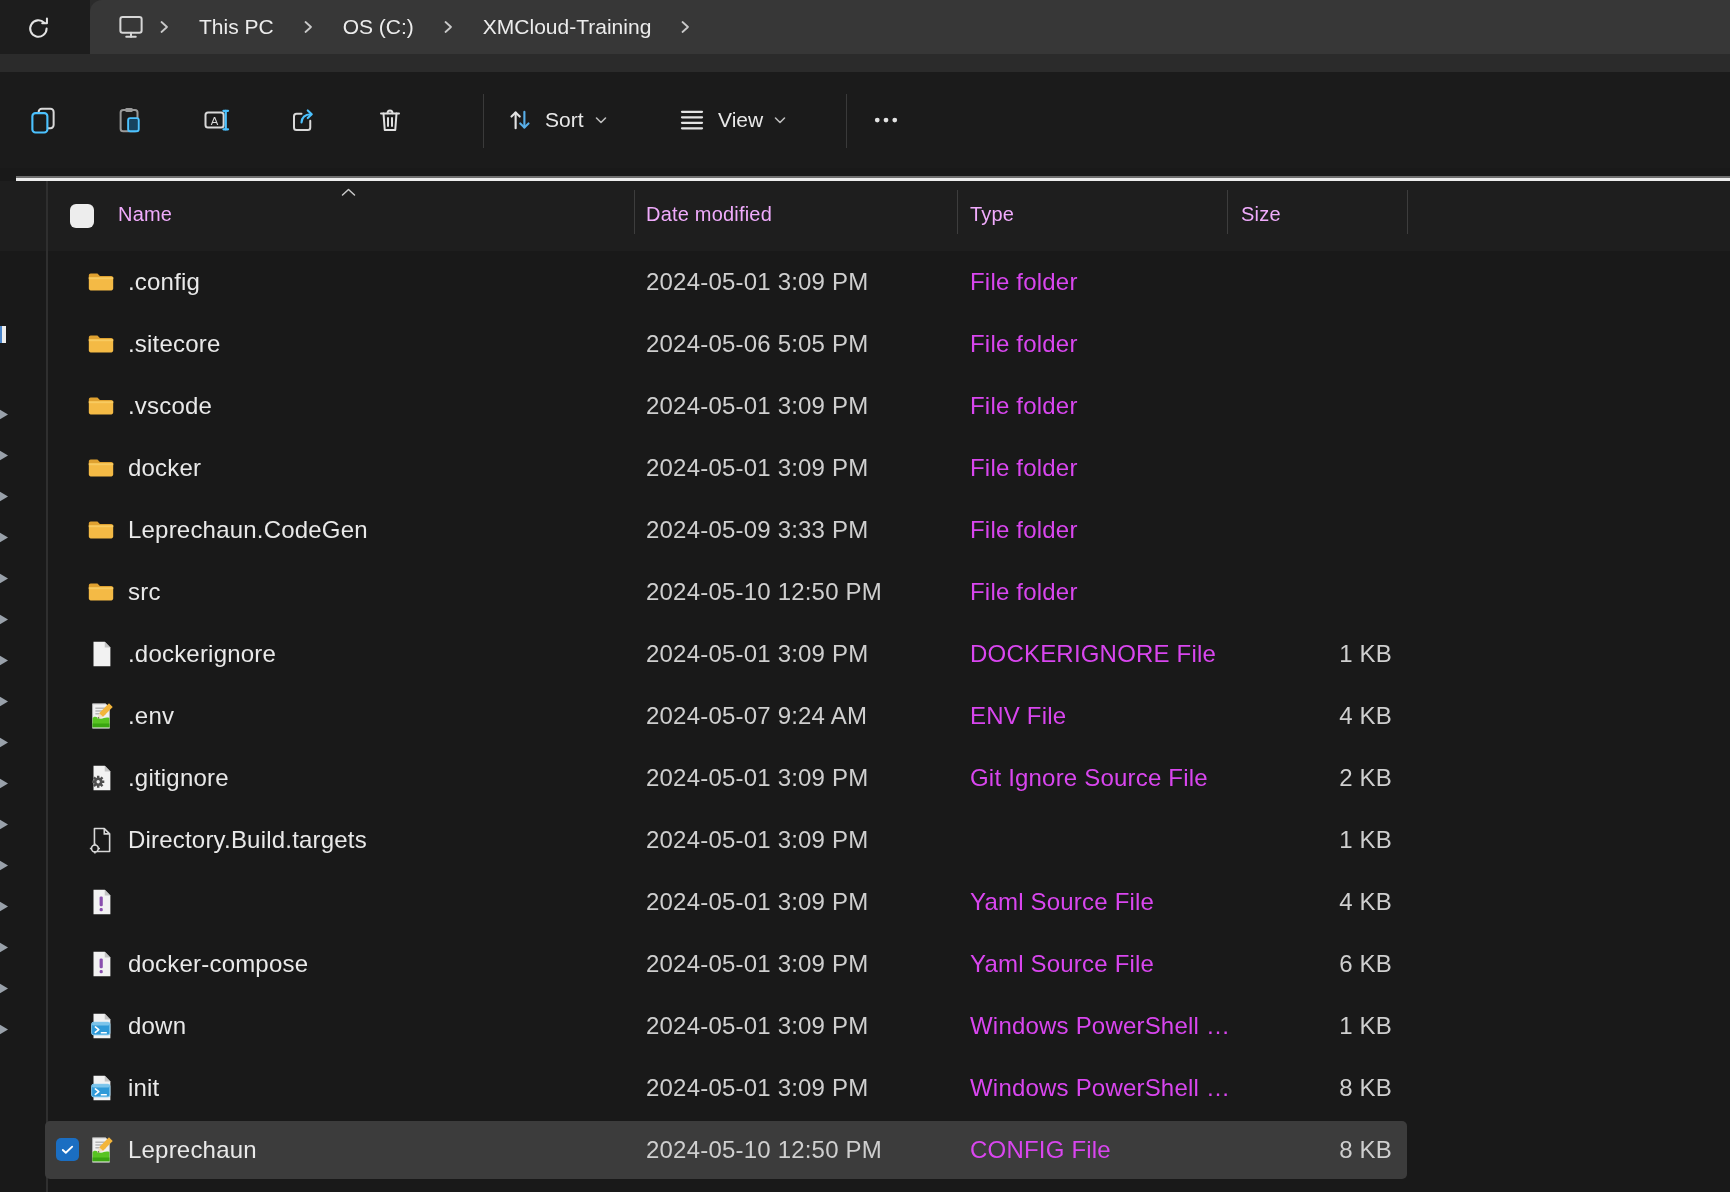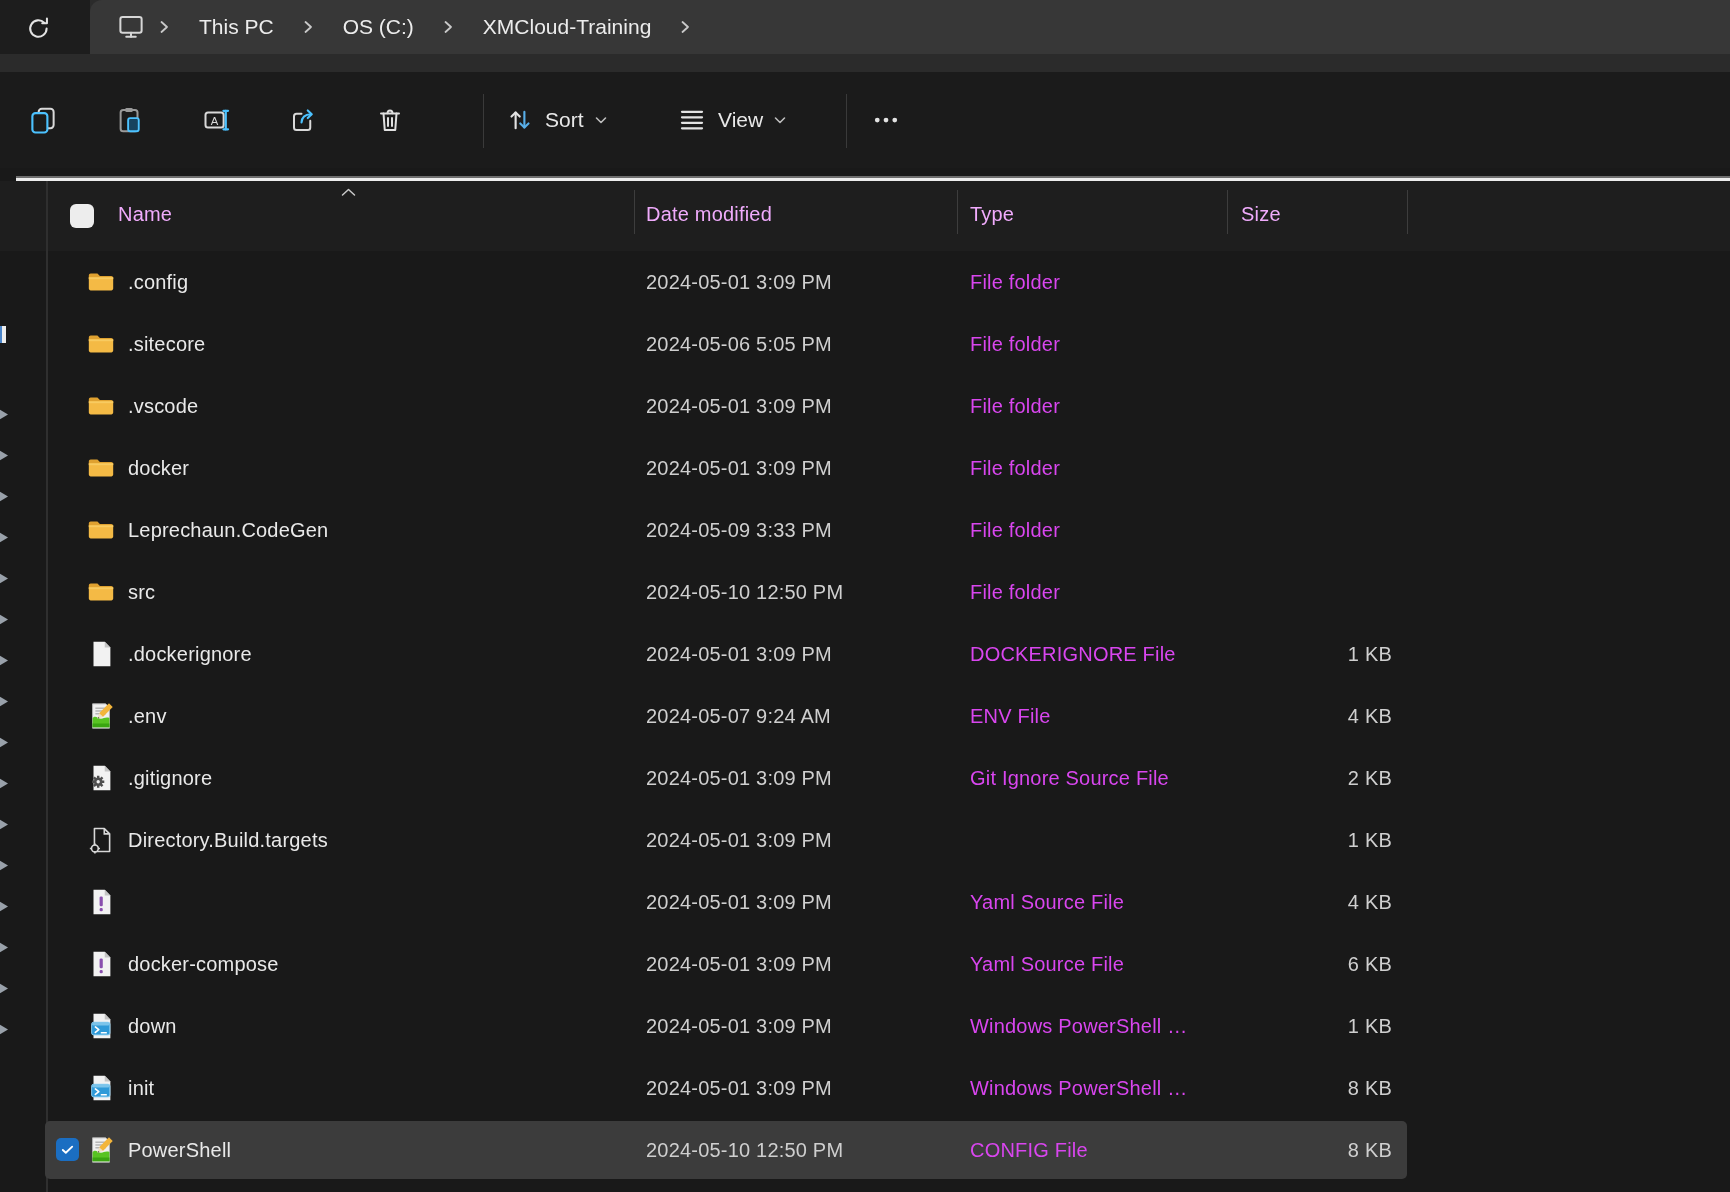--- a/index.html
+++ b/index.html
@@ -29,21 +29,21 @@
   .nav-vline{position:absolute;left:46px;top:181px;bottom:0;width:2px;background:#2f2f2f;}
   .nav-chev{position:absolute;left:0;width:10px;height:13px;cursor:pointer;}
   .nav-cursor{position:absolute;left:0;top:326px;width:4px;height:17px;background:#ededed;border-left:2px solid #4a84c8;}
   .hdr-check{position:absolute;left:70px;top:204px;width:24px;height:24px;background:#ededed;border-radius:6px;cursor:pointer;}
   .hdr-cell{position:absolute;top:203px;font-size:20px;color:#f0abfc;letter-spacing:.2px;cursor:pointer;white-space:nowrap;}
   .hdr-caret{position:absolute;left:340px;top:183px;}
   .hdr-sep{position:absolute;top:190px;width:1px;height:44px;background:#3d3d3d;}
   
   .row{position:absolute;left:0;width:1730px;height:62px;cursor:pointer;}
   .row .hl{position:absolute;left:45px;width:1362px;top:2px;height:58px;background:#3c3c3c;border-radius:5px;}
-  .cell{position:absolute;top:0;height:62px;line-height:62px;font-size:20px;white-space:nowrap;letter-spacing:.2px;}
+  .cell{position:absolute;top:0;height:62px;line-height:62px;font-size:24px;white-space:nowrap;letter-spacing:.2px;}
   .c-name{left:128px;color:#e9e9e9;}
   .c-date{left:646px;color:#cfcfcf;}
   .c-type{left:970px;color:#d946ef;}
   .c-size{left:1260px;width:132px;text-align:right;color:#cfcfcf;}
   .c-icon{position:absolute;left:86px;top:16px;width:30px;height:30px;}
   .row-check{position:absolute;left:56px;top:19px;width:23px;height:23px;background:#1b6ec2;border-radius:5px;display:flex;align-items:center;justify-content:center;}
 </style>
 </head>
 <body>
 
@@ -425,18 +425,18 @@
             <rect x="10" y="7" width="11" height="1.3"></rect>
             <rect x="10" y="10" width="11" height="1.3"></rect>
             <rect x="10" y="13" width="11" height="1.3"></rect>
           </g>
           <path d="M7 18c3.5-3.5 5.5 1 9 1 3 0 4-2 9-1v10H7z" fill="#58c322"></path>
           <path d="M7 24h18v4H7z" fill="#3aa511"></path>
           <path d="M24.5 2.5l4 4-10.5 10.5-4-4z" fill="#f3b53b"></path>
           <path d="M14 13l4 4-6 2z" fill="#efe0c3"></path>
           <path d="M12.6 18.6l1.6-.5-1.1-1.1z" fill="#333"></path>
         </svg></span>
-      <span class="cell c-name">PowerShell</span>
+      <span class="cell c-name">Leprechaun</span>
       <span class="cell c-date">2024-05-10 12:50 PM</span>
       <span class="cell c-type">CONFIG File</span>
       <span class="cell c-size">8 KB</span>
     </div>
   </div>
 
 </body></html>

